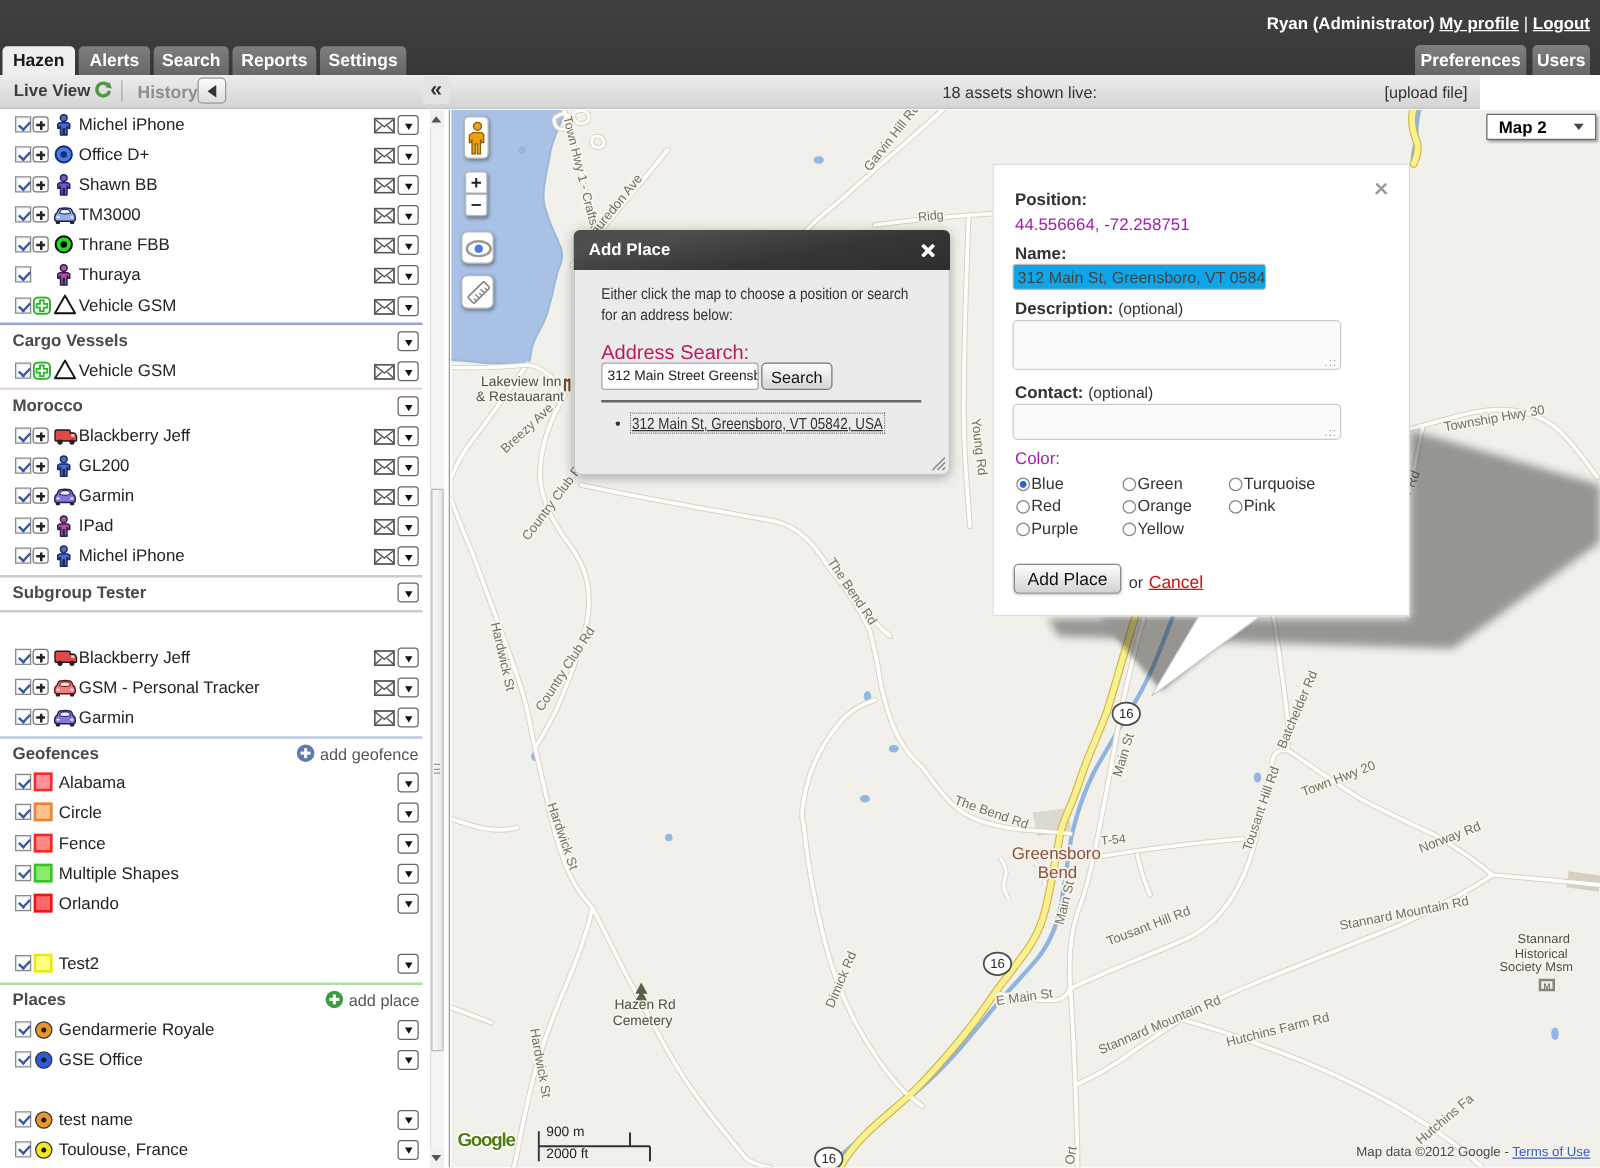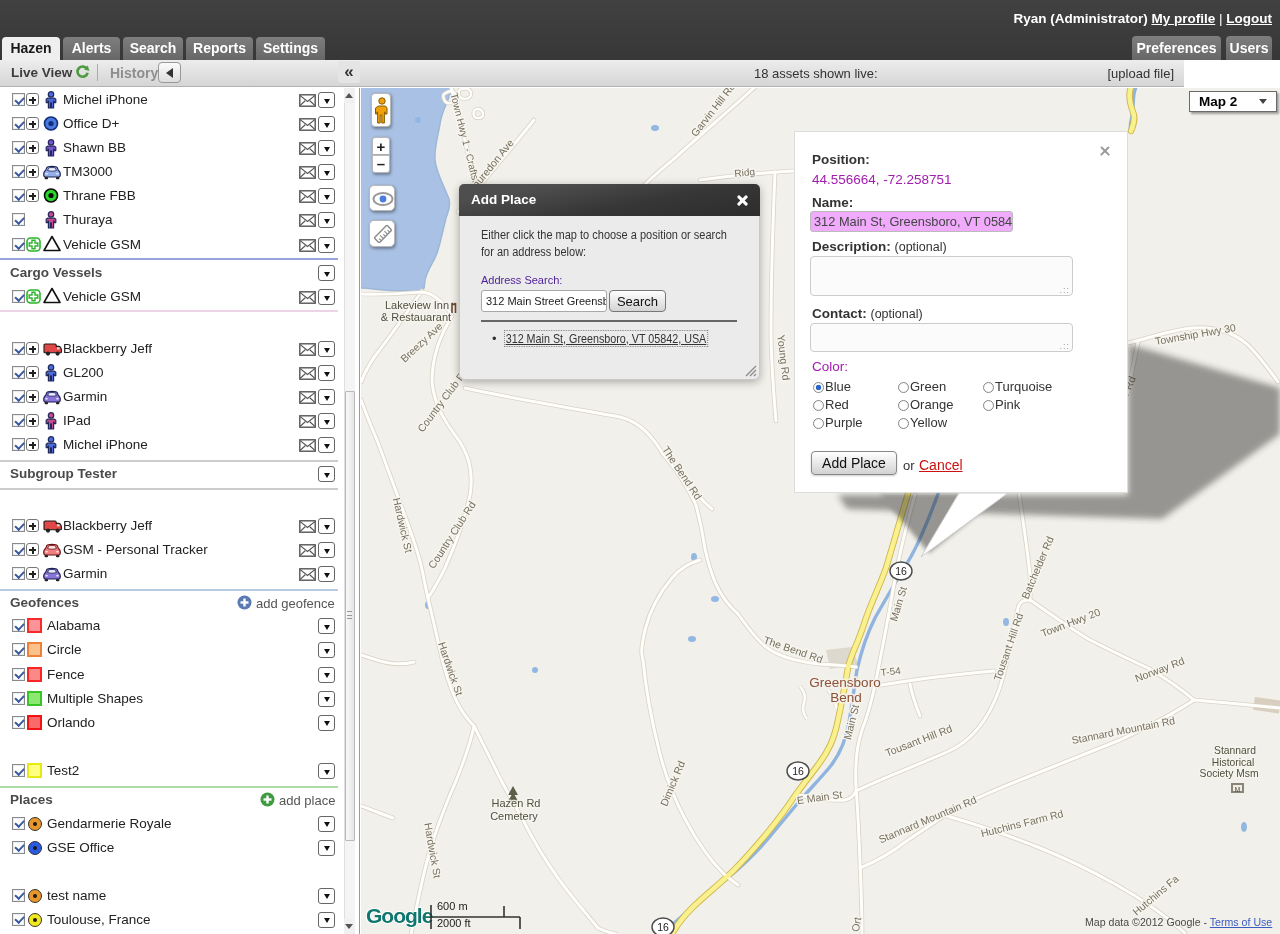--- a/index.html
+++ b/index.html
@@ -48,21 +48,21 @@
 #sbgrip{position:absolute;left:347px;top:523px;width:5px;height:8px;border-top:1px solid #999;border-bottom:1px solid #999}
 #sbgrip:after{content:"";position:absolute;left:0;top:3px;width:5px;height:1px;background:#999}
 .tri-up{width:0;height:0;border-bottom:5px solid #555;border-left:4px solid transparent;border-right:4px solid transparent;position:absolute;left:1px;top:5px}
 .tri-dn{width:0;height:0;border-top:5px solid #555;border-left:4px solid transparent;border-right:4px solid transparent;position:absolute;left:1px;top:5px}
 
 
 #mapui .mbtn{position:absolute;background:#fff;border:1px solid #b8b8b8;border-radius:4px;box-shadow:1px 1.5px 3px rgba(0,0,0,0.35)}
 #map2{position:absolute;left:1189px;top:91px;width:88px;height:21px;background:#fff;border:1px solid #6a6a6a;box-shadow:1.5px 1.5px 2px rgba(0,0,0,0.35)}
 #map2 span{position:absolute;left:9px;top:2px;font-size:13.5px;font-weight:bold;color:#000}
 #map2 i{position:absolute;right:9px;top:7px;border-top:5px solid #444;border-left:4px solid transparent;border-right:4px solid transparent}
-#glogo{position:absolute;left:366px;top:904px;font-size:21px;font-weight:bold;letter-spacing:-1px;color:#0f766e;text-shadow:0 1px 0 #fff,1px 0 0 #fff,-1px 0 0 #fff,0 -1px 0 #fff}
+#glogo{position:absolute;left:366px;top:904px;font-size:15px;font-weight:bold;letter-spacing:-1px;color:#4d7c0f;text-shadow:0 1px 0 #fff,1px 0 0 #fff,-1px 0 0 #fff,0 -1px 0 #fff}
 #scale{position:absolute;left:430px;top:901px;width:100px;height:30px}
 #sc1{position:absolute;left:7px;top:-1px;font-size:11px;color:#222}
 #sc2{position:absolute;left:7px;top:16px;font-size:11px;color:#222}
 #attrib{position:absolute;left:1085px;top:916px;font-size:10.6px;color:#4a4a4a;white-space:nowrap}
 #attrib a{color:#3a5bc0;text-decoration:underline}
 
 #dlg{position:absolute;left:459px;top:184px;width:301px;height:196px;border-radius:6px;background:#ebebeb;box-shadow:0 2px 9px rgba(0,0,0,0.3)}
 #dlgtitle{position:absolute;left:0;top:0;width:301px;height:32px;border-radius:5px 5px 0 0;background:linear-gradient(170deg,#4e4e4e 20%,#363636 60%,#2d2d2d)}
 #dlgtitle span{position:absolute;left:12px;top:8px;color:#fff;font-size:13.5px;font-weight:bold}
 #dlgx{position:absolute;right:11px;top:9px;width:13px;height:13px}
@@ -73,21 +73,21 @@
 #dlgbody{position:absolute;left:0;top:32px;width:301px;height:164px;border-radius:0 0 6px 6px;background:#ebebeb;border:1px solid #c8c8c8;border-top:none}
 #dlginput{position:absolute;left:22px;top:106px;width:126px;height:22px;background:#fff;border:1px solid #a8a8a8;border-radius:3px;font-size:11px;color:#222;line-height:21px;padding-left:4px;white-space:nowrap;overflow:hidden}
 #dlgsearch{position:absolute;left:150px;top:106px;width:57px;height:22px;background:linear-gradient(#fefefe,#d4d4d4);border:1px solid #777;border-radius:4px;font-size:13px;color:#111;text-align:center;line-height:21px}
 #dlglink{position:absolute;left:45px;top:146px;font-size:12.8px;color:#333;text-decoration:underline;border:1px dotted #777;padding:0 1px;transform:scaleX(.84);transform-origin:0 0;white-space:nowrap}
 
 #popup{position:absolute;left:794px;top:131px;width:334px;height:362px;background:#fff;border:1px solid #dcdcdc}
 #popx{position:absolute;right:16px;top:12px;width:12px;height:12px}
 .pb1{position:absolute;left:17px;font-size:13.5px;font-weight:bold;color:#333}
 .pt1{position:absolute;left:17px;font-size:13.5px;color:#a21caf}
 .opt{font-weight:normal;font-size:12.5px;color:#333}
-#pname{position:absolute;left:15px;top:79px;width:203px;height:21px;border:1px solid #bbb;border-radius:3px;background:#f0abfc;font-size:12.8px;color:#444;line-height:20px;padding-left:3px;white-space:nowrap;overflow:hidden}
+#pname{position:absolute;left:15px;top:79px;width:203px;height:21px;border:1px solid #bbb;border-radius:3px;background:#0ea5e9;font-size:12.8px;color:#444;line-height:20px;padding-left:3px;white-space:nowrap;overflow:hidden}
 .ta{position:absolute;left:15px;width:263px;border:1px solid #ccc;border-radius:4px;background:#fbfbfb}
 .rz{position:absolute;right:2px;bottom:0;font-size:9px;color:#999;letter-spacing:1px}
 .rad{position:absolute;font-size:13px;color:#333}
 .rb{display:inline-block;width:11px;height:11px;border-radius:50%;border:1px solid #888;background:radial-gradient(#fff 55%,#ddd);vertical-align:-2px;margin-right:1px}
 .rb.sel{background:radial-gradient(#2a66c8 0 38%,#fff 48%)}
 #addbtn{position:absolute;left:16px;top:319px;width:86px;height:24px;background:linear-gradient(#fff,#d2d2d2);border:1px solid #888;border-radius:4px;font-size:14px;color:#111;text-align:center;line-height:23px;box-shadow:0 1px 2px rgba(0,0,0,0.2)}
 #cancel{position:absolute;left:124px;top:325px;font-size:14px;color:#cc1111;text-decoration:underline}
 </style></head>
 <body>
 <div id="app">
@@ -233,20 +233,24 @@
           <path d="M9 1.5 L17 15.5 L1 15.5 Z" fill="#fff" stroke="#111" stroke-width="1.6" stroke-linejoin="round"></path>
         </svg>
         <div class="nm">Vehicle GSM</div>
         <svg class="env" width="17" height="13" viewBox="0 0 17 13">
           <rect x="0.8" y="0.8" width="15.4" height="11.4" fill="#fff" stroke="#555" stroke-width="1.4"></rect>
           <path d="M1.2 1.6 L8.5 7.4 L15.8 1.6 M1.2 11.4 L6.2 6.8 M15.8 11.4 L10.8 6.8" fill="none" stroke="#555" stroke-width="1.2"></path>
         </svg>
         <div class="dd"></div>
       </div>
 <div class="sep" style="top:222px;background:#edd3e6"></div>
+<div class="row" style="top:225px">
+        <div class="hdr" style="top:4px">Morocco</div>
+        <div class="dd"></div>
+      </div>
 <div class="row" style="top:249px">
         <div class="cb"></div>
         <div class="pb"></div>
         <svg class="ic" width="19" height="14" viewBox="0 0 19 14" style="top:6px">
           <path d="M1 2.2 Q1 1 2.2 1 L12 1 Q13.2 1 13.2 2.2 L13.2 3.4 L16 3.4 Q17 3.4 17.6 4.6 L18.4 6.6 L18.4 9 Q18.4 9.8 17.6 9.8 L1.8 9.8 Q1 9.8 1 9 Z" fill="#e04848" stroke="#1a1a1a" stroke-width="1.1"></path>
           <circle cx="5" cy="10.6" r="2.1" fill="#222"></circle>
           <circle cx="14.6" cy="10.6" r="2.1" fill="#222"></circle>
           <rect x="14" y="4.4" width="2.6" height="2" fill="#f0d8d8"></rect>
         </svg>
         <div class="nm">Blackberry Jeff</div>
@@ -751,39 +755,39 @@
             <path d="M5 14.5 v-3 M8 14.5 v-4.5 M11 14.5 v-3 M14 14.5 v-4.5 M17 14.5 v-3" stroke="#8a8a8a" stroke-width="1.1"></path>
           </g>
         </svg>
       </div>
 <div id="map2">
         <span>Map 2</span>
         <i></i>
       </div>
 <div id="glogo">Google</div>
 <div id="scale">
-        <div id="sc1">600 m</div>
+        <div id="sc1">900 m</div>
         <div id="sc2">2000 ft</div>
         <svg width="96" height="30" viewBox="0 0 96 30" style="position:absolute;left:0;top:0">
           <path d="M1,4 V28 M1,16 H90 M74,16 V5 M90,16 V28" stroke="#333" stroke-width="1.6" fill="none"></path>
         </svg>
       </div>
 <div id="attrib">Map data ©2012 Google - <a>Terms of Use</a></div>
 </div>
 <div id="dlg">
 <div id="dlgtitle">
         <span>Add Place</span>
         <div id="dlgx">
           <i class="xb a"></i>
           <i class="xb b"></i>
         </div>
       </div>
 <div id="dlgbody"></div>
 <div style="position:absolute;left:22px;top:43px;width:292px;font-size:12.5px;color:#333;line-height:16.5px;transform:scaleX(.88);transform-origin:0 0">Either click the map to choose a position or search for an address below:</div>
-<div style="position:absolute;left:22px;top:90px;font-size:11px;color:#4c1d95">Address Search:</div>
+<div style="position:absolute;left:22px;top:90px;font-size:16px;color:#be185d">Address Search:</div>
 <div id="dlginput">312 Main Street Greensb</div>
 <div id="dlgsearch">Search</div>
 <div style="position:absolute;left:22px;top:136px;width:256px;height:2px;background:#666"></div>
 <div style="position:absolute;left:33px;top:147px;font-size:13px;color:#333">•</div>
 <div id="dlglink">312 Main St, Greensboro, VT 05842, USA</div>
 <svg width="13" height="13" style="position:absolute;right:3px;bottom:3px">
         <path d="M2,12 L12,2 M6,12 L12,6 M10,12 L12,10" stroke="#8a8a8a" stroke-width="1.3"></path>
       </svg>
 </div>
 <svg style="position:absolute;left:905px;top:492px" width="110" height="68" viewBox="0 0 110 68">

